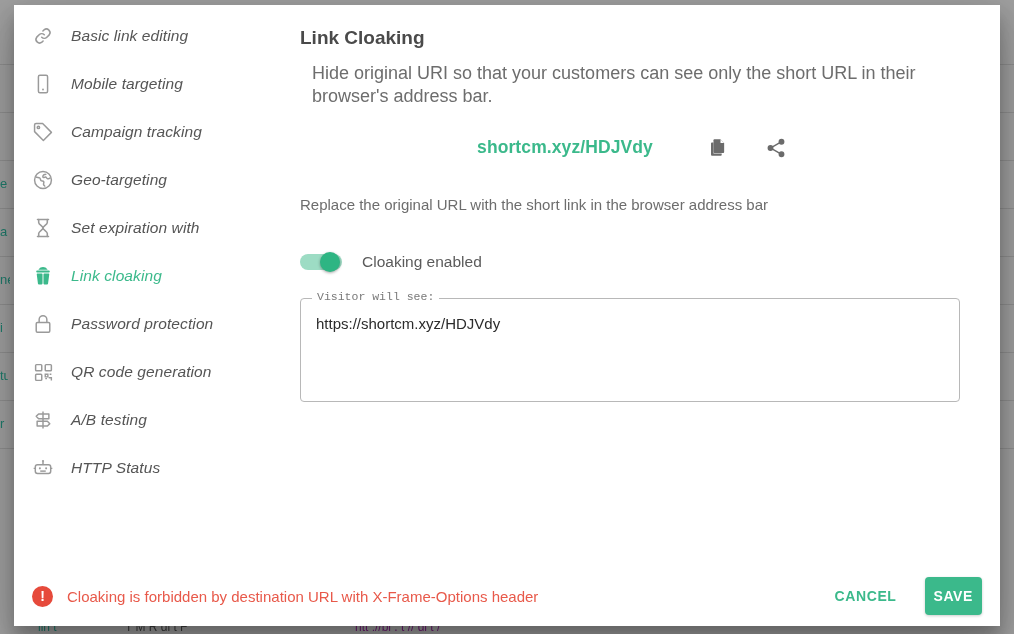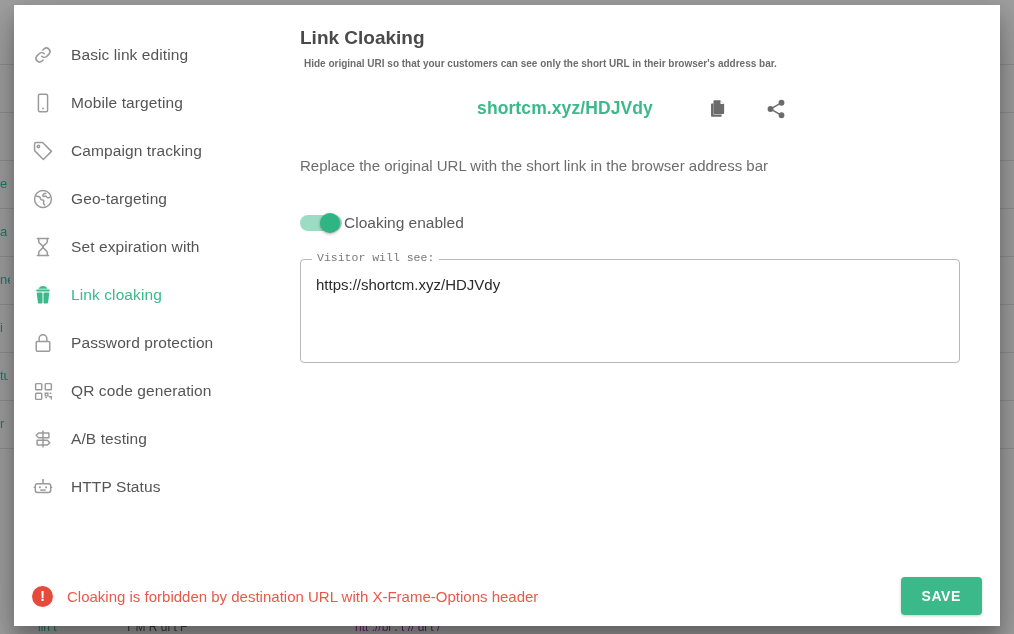--- a/index.html
+++ b/index.html
@@ -69,22 +69,23 @@
     top: 0;
     right: 0;
     bottom: 60px;
     display: flex;
   }
 
   
   #sidebar {
     width: 262px;
     flex: 0 0 262px;
-    padding-top: 26px;
+    padding-top: 7px;
     box-sizing: border-box;
+    font-style: italic;
   }
   .nav-item {
     display: flex;
     align-items: center;
     height: 48px;
     padding-left: 17px;
     box-sizing: border-box;
     cursor: pointer;
     color: #555555;
   }
@@ -113,24 +114,24 @@
     position: relative;
   }
   #panel-title {
     font-size: 19px;
     color: #4a4a4a;
     font-weight: 700;
     margin: 0 0 7px 0;
     line-height: 1.2;
   }
   #panel-subtitle {
-    font-size: 10px;
+    font-size: 18px;
     color: #6d6d6d;
-    font-weight: 700;
-    margin: 4px;
+    font-weight: 400;
+    margin: 12px;
     line-height: 1.3;
   }
 
   #shorturl-row {
     display: flex;
     align-items: center;
     justify-content: center;
     margin-top: 26px;
     gap: 8px;
   }
@@ -184,20 +185,21 @@
     position: absolute;
     left: 20px;
     top: 0;
     width: 20px;
     height: 20px;
     border-radius: 50%;
     background: #2eb583;
     box-shadow: 0 1px 3px rgba(0,0,0,.35);
   }
   #toggle-label {
+    margin-left: 18px;
     font-size: 15.5px;
     color: #5b5b5b;
   }
 
   
   #visitor-field {
     position: relative;
     margin-top: 26px;
     margin-right: 6px;
     border: 1px solid #b8b8b8;
@@ -273,21 +275,21 @@
   }
   #save-button {
     margin-left: 14px;
     font-size: 14px;
     font-weight: 700;
     letter-spacing: .6px;
     color: #ffffff;
     background: #3bb98b;
     border: none;
     border-radius: 4px;
-    padding: 11px 21px;
+    padding: 11px 9px;
     cursor: pointer;
     font-family: inherit;
     box-shadow: 0 1px 3px rgba(0,0,0,.2);
   }
 </style>
 </head>
 <body>
 
 <div id="backdrop">
   <div class="bg-row" style="top:64px;"></div>
@@ -475,16 +477,17 @@
       </div>
 
     </section>
   </div>
 
   <div id="modal-footer">
     <div id="error-box">
       <span id="error-icon">!</span>
       <span id="error-text">Cloaking is forbidden by destination URL with X-Frame-Options header</span>
     </div>
+    <button id="cancel-button">CANCEL</button>
     <button id="save-button">SAVE</button>
   </div>
 
 </div>
 
 </body></html>

